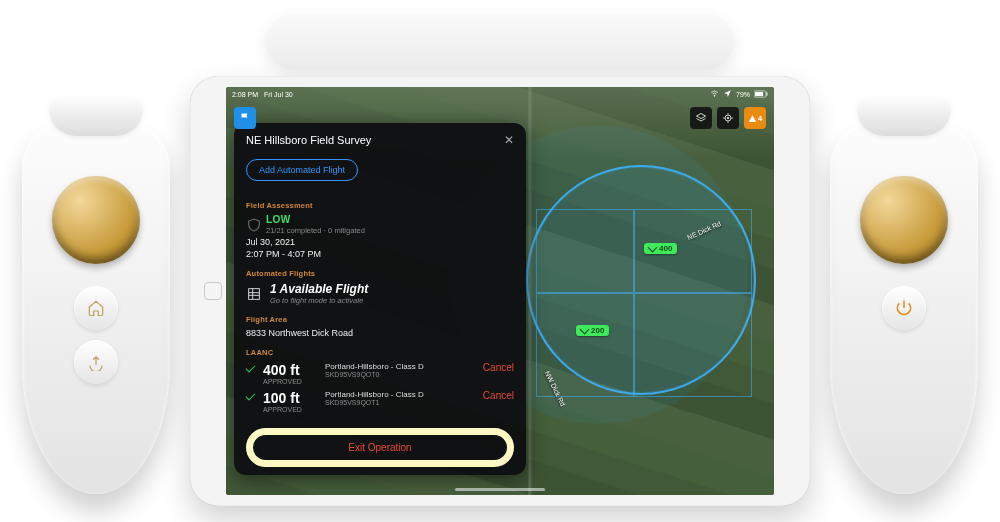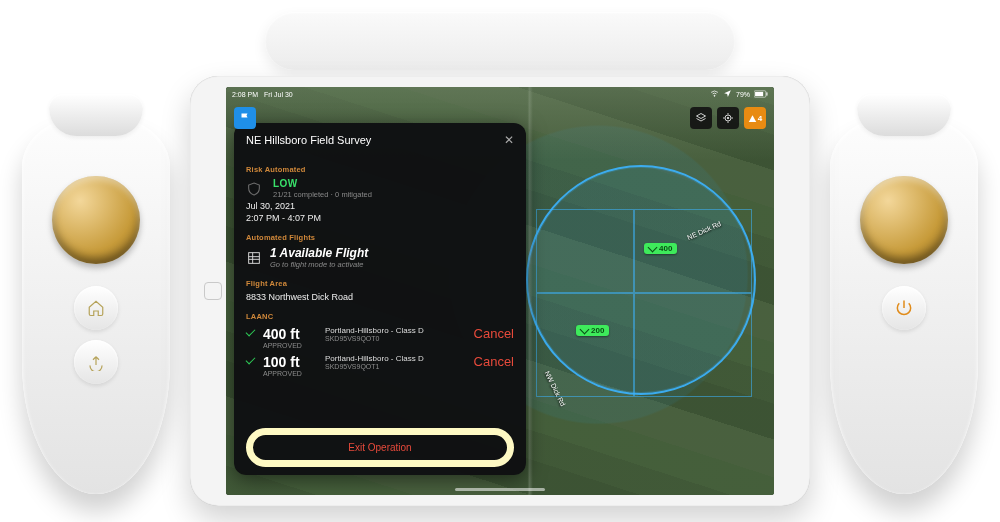--- a/index.html
+++ b/index.html
@@ -147,37 +147,37 @@
   .panel-header{display:flex;align-items:center;justify-content:space-between;padding:10px 12px 8px;}
   .panel-title{color:#fff;font-size:11px;font-weight:500;}
   .close-x{color:#aaa;font-size:12px;cursor:pointer;}
   .panel-body{padding:0 12px 8px;overflow:auto;flex:1;}
   .add-btn{
     border:1px solid #2f97ff;color:#2f97ff;border-radius:20px;
     padding:5px 12px;font-size:9px;display:inline-block;margin:4px 0 10px;
     background:transparent;
   }
   .section-label{color:#d0883a;font-size:7.5px;font-weight:600;margin:10px 0 4px;letter-spacing:0.2px;}
-  .risk-row{display:flex;align-items:center;gap:11px;}
+  .risk-row{display:flex;align-items:center;gap:4px;}
   .risk-row svg{flex-shrink:0;}
   .risk-level{color:#39e06a;font-size:10px;font-weight:600;letter-spacing:0.4px;}
   .sub{color:#888;font-size:7.5px;margin-top:1px;}
   .value{color:#eee;font-size:9px;margin-top:2px;}
   .af-row{display:flex;align-items:center;gap:8px;margin-top:3px;}
   .af-title{color:#fff;font-size:12px;font-weight:600;font-style:italic;}
   .af-sub{font-style:italic;color:#8a8a8a;font-size:7.5px;}
   .laanc-item{display:flex;align-items:flex-start;gap:8px;margin-top:5px;}
   .check-sm{width:9px;height:5px;border:1.6px solid #2ecc57;border-top:none;border-right:none;transform:rotate(-45deg);margin-top:3px;flex-shrink:0;}
   .laanc-left{width:54px;}
   .laanc-left .ft{color:#fff;font-size:14px;font-weight:600;}
   .laanc-left .st{color:#8c8c8c;font-size:7px;}
   .laanc-mid{flex:1;}
   .laanc-mid .cl{color:#ddd;font-size:8px;}
   .laanc-mid .id{color:#8c8c8c;font-size:7px;}
-  .cancel-link{color:#e74a3b;font-size:13px;}
+  .cancel-link{color:#e74a3b;font-size:10px;}
   .exit-btn{
     margin:10px 12px 8px;border:7px solid #fef9c3;color:#e74a3b;
     border-radius:20px;text-align:center;padding:7px;font-size:10px;
   }
   .home-indicator{position:absolute;bottom:4px;left:50%;transform:translateX(-50%);width:90px;height:3px;border-radius:3px;background:rgba(255,255,255,0.55);z-index:30;}
 </style>
 </head>
 <body>
 
 <div class="antenna"></div>
@@ -286,22 +286,23 @@
         <span style="font-size:8px;font-weight:600">4</span>
       </div>
     </div>
 
     <div class="panel">
       <div class="panel-header">
         <div class="panel-title">NE Hillsboro Field Survey</div>
         <div class="close-x">✕</div>
       </div>
       <div class="panel-body">
-
-        <div class="section-label">Risk Automated</div>
+        <div class="add-btn">Add Automated Flight</div>
+
+        <div class="section-label">Field Assessment</div>
         <div class="risk-row">
           <svg width="16" height="16" viewBox="0 0 24 24" fill="none" stroke="#6e6e6e" stroke-width="1.6">
               <path d="M12 3l8 3v5c0 5-3.4 8.5-8 10-4.6-1.5-8-5-8-10V6z"></path>
             </svg>
           <div>
             <div class="risk-level">LOW</div>
             <div class="sub">21/21 completed · 0 mitigated</div>
           </div>
         </div>
 

